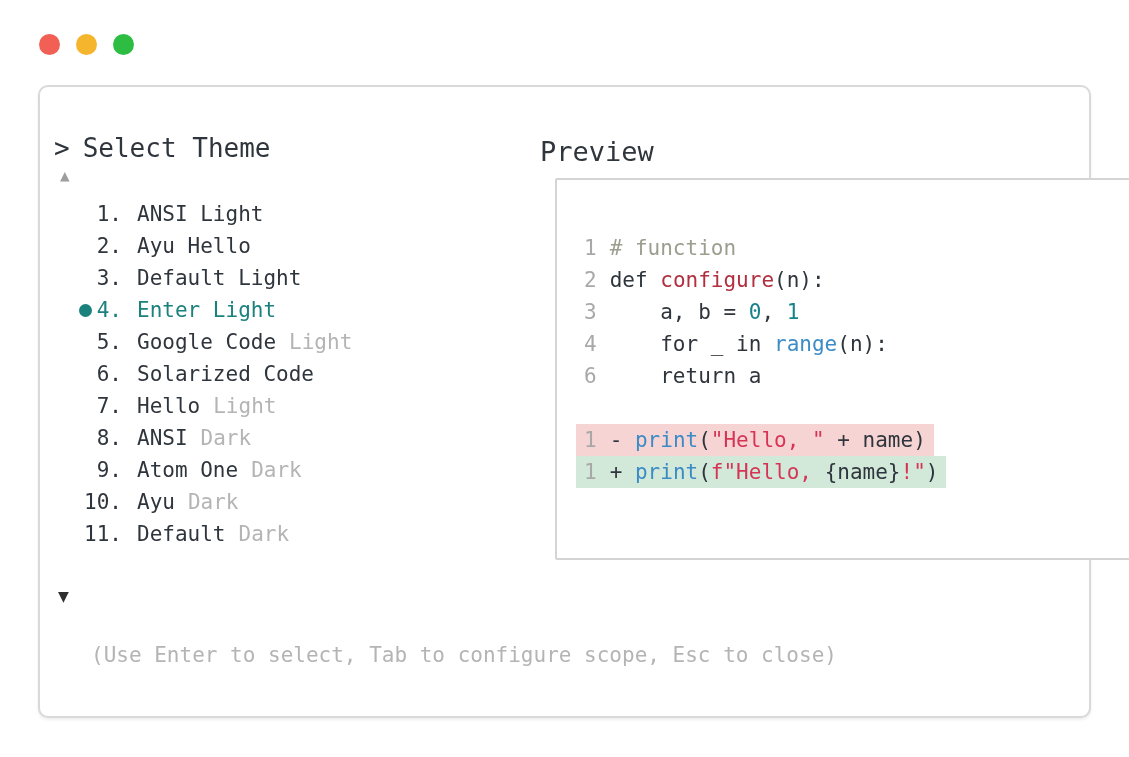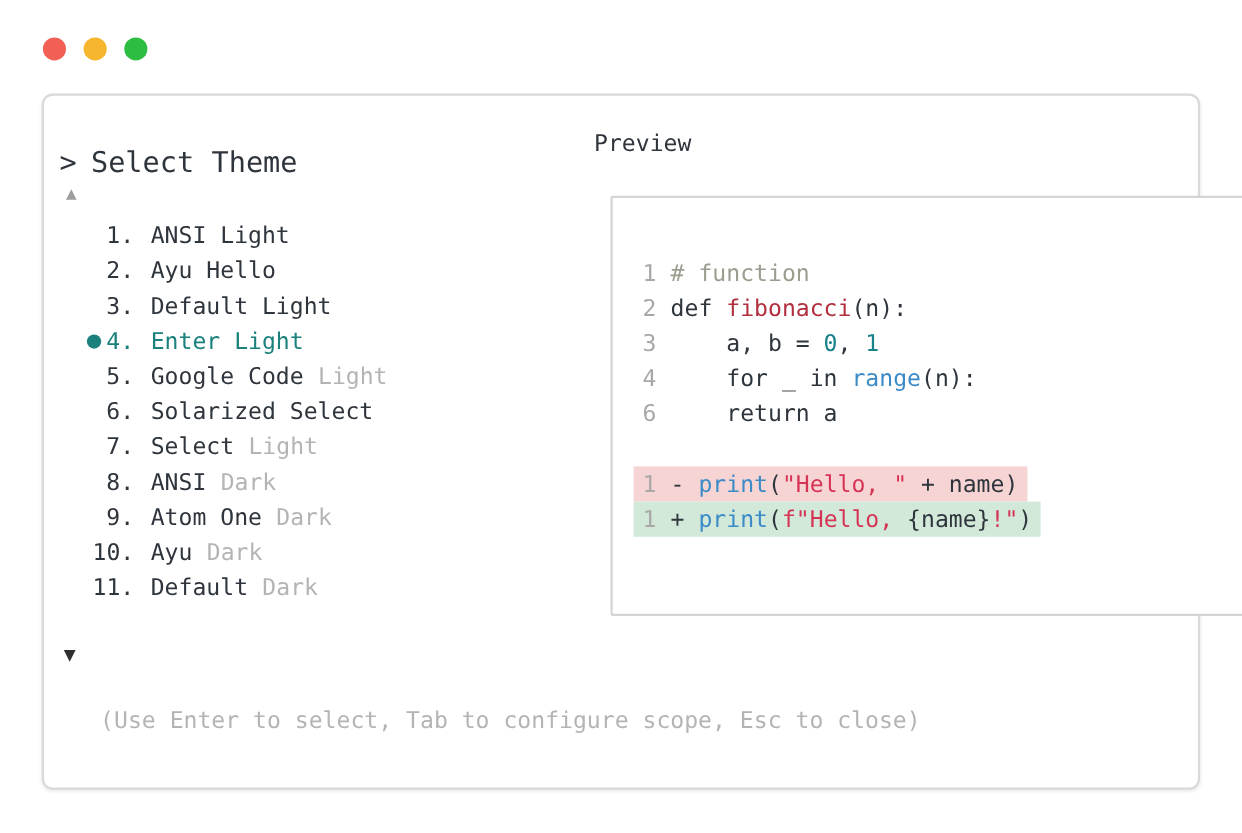--- a/index.html
+++ b/index.html
@@ -29,21 +29,21 @@
 
   .theme-list{position:absolute; left:18px; top:111px; width:460px; font-size:21px;}
   .row{position:relative; height:32px; line-height:32px; padding-left:79px; white-space:pre; cursor:default;}
   .row .num{position:absolute; left:0; top:0; width:64px; text-align:right;}
   .row .bullet{position:absolute; left:21px; top:10px; width:13px; height:13px; border-radius:50%; background:var(--selected-teal);}
   .row.selected{color:var(--selected-teal);}
   .row .suffix:not(:empty){margin-left:13px; color:var(--muted);}
 
   .hint{position:absolute; left:24px; top:556px; font-size:21px; color:var(--muted); white-space:pre;margin-left:27px;}
 
-  .preview-title{position:absolute; left:500px; top:30px; font-size:21px; line-height:26px;text-align:right;}
+  .preview-title{position:absolute; left:500px; top:52px; font-size:27px; line-height:26px;text-align:right;}
   .preview-box{
     position:absolute; left:515px; top:91px; width:628px; height:382px;
     border:2px solid #d4d4d4; border-radius:2px; background:#ffffff; overflow:hidden;
   }
   .code{position:absolute; left:0; top:0; right:0; padding:52px 0 0 27px; font-size:21px;}
   .code-row{height:32px; line-height:32px; white-space:pre;}
   .line-inner{display:inline-block; height:32px; line-height:32px; padding:0 8px; margin-left:-8px;}
   .line-inner.removed{background:var(--removed-bg);}
   .line-inner.added{background:var(--added-bg);}
   .lineno{color:var(--lineno); margin-right:13px;}
@@ -68,38 +68,38 @@
   <div class="prompt"><span class="prompt-symbol">&gt;</span><span>Select Theme</span></div>
 
   <div class="scroll-up">▲</div>
 
   <div class="theme-list">
       <div class="row"><span class="num">1.</span><span class="name">ANSI Light</span><span class="suffix"></span></div>
       <div class="row"><span class="num">2.</span><span class="name">Ayu Hello</span><span class="suffix"></span></div>
       <div class="row"><span class="num">3.</span><span class="name">Default Light</span><span class="suffix"></span></div>
       <div class="row selected"><span class="bullet"></span><span class="num">4.</span><span class="name">Enter Light</span><span class="suffix"></span></div>
       <div class="row"><span class="num">5.</span><span class="name">Google Code</span><span class="suffix">Light</span></div>
-      <div class="row"><span class="num">6.</span><span class="name">Solarized Select</span><span class="suffix"></span></div>
-      <div class="row"><span class="num">7.</span><span class="name">Select</span><span class="suffix">Light</span></div>
+      <div class="row"><span class="num">6.</span><span class="name">Solarized Code</span><span class="suffix"></span></div>
+      <div class="row"><span class="num">7.</span><span class="name">Hello</span><span class="suffix">Light</span></div>
       <div class="row"><span class="num">8.</span><span class="name">ANSI</span><span class="suffix">Dark</span></div>
       <div class="row"><span class="num">9.</span><span class="name">Atom One</span><span class="suffix">Dark</span></div>
       <div class="row"><span class="num">10.</span><span class="name">Ayu</span><span class="suffix">Dark</span></div>
       <div class="row"><span class="num">11.</span><span class="name">Default</span><span class="suffix">Dark</span></div>
     </div>
 
   <div class="scroll-down">▼</div>
 
   <div class="hint">(Use Enter to select, Tab to configure scope, Esc to close)</div>
 
   <div class="preview-title">Preview</div>
 
   <div class="preview-box">
     <div class="code">
         <div class="code-row"><span class="line-inner"><span class="lineno">1</span><span class="tok-comment"># function</span></span></div>
-        <div class="code-row"><span class="line-inner"><span class="lineno">2</span><span class="tok-plain">def </span><span class="tok-func">fibonacci</span><span class="tok-plain">(n):</span></span></div>
+        <div class="code-row"><span class="line-inner"><span class="lineno">2</span><span class="tok-plain">def </span><span class="tok-func">configure</span><span class="tok-plain">(n):</span></span></div>
         <div class="code-row"><span class="line-inner"><span class="lineno">3</span><span class="tok-plain">    a, b = </span><span class="tok-number">0</span><span class="tok-plain">, </span><span class="tok-number">1</span></span></div>
         <div class="code-row"><span class="line-inner"><span class="lineno">4</span><span class="tok-plain">    for _ in </span><span class="tok-builtin">range</span><span class="tok-plain">(n):</span></span></div>
         <div class="code-row"><span class="line-inner"><span class="lineno">6</span><span class="tok-plain">    return a</span></span></div>
         <div class="code-row"></div>
         <div class="code-row"><span class="line-inner removed"><span class="lineno">1</span><span class="tok-plain">- </span><span class="tok-builtin">print</span><span class="tok-plain">(</span><span class="tok-string">"Hello, "</span><span class="tok-plain"> + name)</span></span></div>
         <div class="code-row"><span class="line-inner added"><span class="lineno">1</span><span class="tok-plain">+ </span><span class="tok-builtin">print</span><span class="tok-plain">(</span><span class="tok-string">f"Hello, </span><span class="tok-plain">{name}</span><span class="tok-string">!"</span><span class="tok-plain">)</span></span></div>
       </div>
   </div>
 
 </div>

